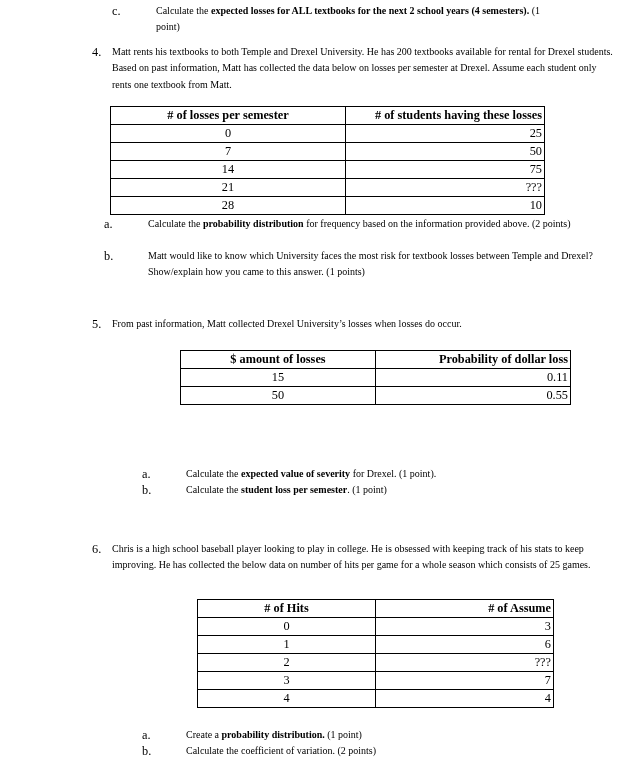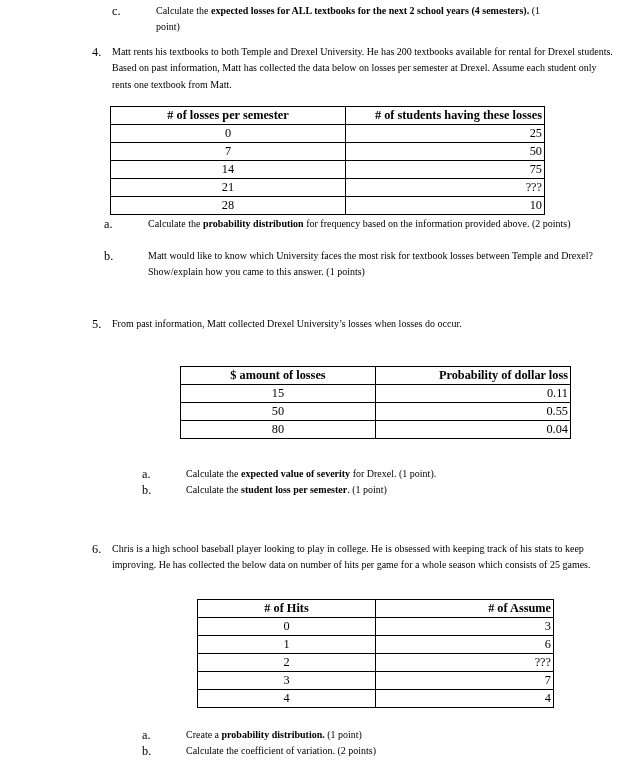--- a/index.html
+++ b/index.html
@@ -143,41 +143,37 @@
           <tr>
             <td class="lft">21</td>
             <td class="rgt">???</td>
           </tr>
           <tr>
             <td class="lft">28</td>
             <td class="rgt">10</td>
           </tr>
         </tbody>
       </table>
-      <table class="tbl outer" style="left: 180px; top: 366px; width: 390px;">
+      <table class="tbl outer" style="left: 180px; top: 350px; width: 390px;">
         <colgroup>
           <col style="width: 195px;">
           <col style="width: 195px;">
         </colgroup>
         <tbody>
           <tr>
             <td class="hdr lft">$ amount of losses</td>
             <td class="hdr rgt">Probability of dollar loss</td>
           </tr>
           <tr>
             <td class="lft">15</td>
             <td class="rgt">0.11</td>
           </tr>
           <tr>
             <td class="lft">50</td>
             <td class="rgt">0.55</td>
-          </tr>
-          <tr>
-            <td class="lft">80</td>
-            <td class="rgt">0.04</td>
           </tr>
         </tbody>
       </table>
       <table class="tbl outer" style="left: 197px; top: 599px; width: 356px; border-radius: 26px;">
         <colgroup>
           <col style="width: 178px;">
           <col style="width: 178px;">
         </colgroup>
         <tbody>
           <tr>

